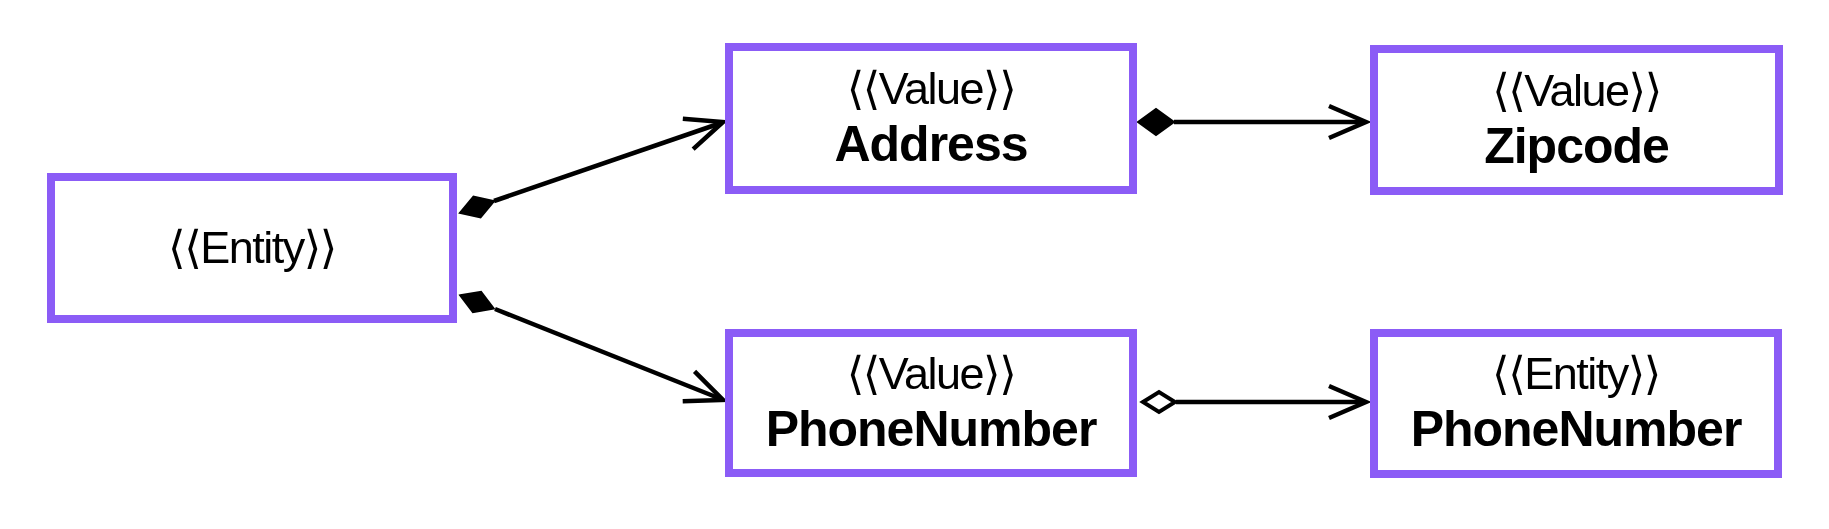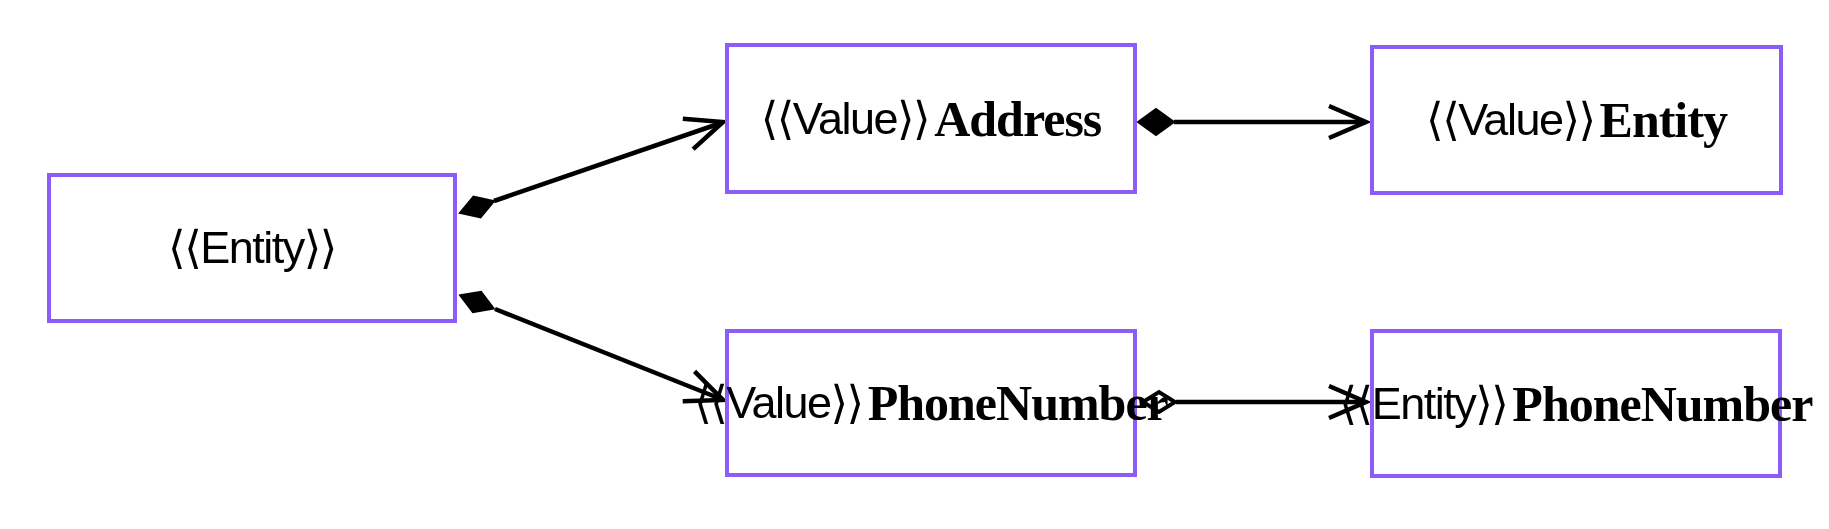--- a/index.html
+++ b/index.html
@@ -31,44 +31,43 @@
     stroke-width: 4;
   }
   .arrowhead {
     fill: none;
     stroke: #000000;
     stroke-width: 4.5;
   }
   .node {
     position: absolute;
     box-sizing: border-box;
-    border: 4px solid #8b5cf6;
+    border: 8px solid #8b5cf6;
     background: #ffffff;
     display: flex;
-    flex-direction: row;
+    flex-direction: column;
     align-items: center;
     justify-content: center;
     gap: 5px;
     color: #000000;
     text-align: center;
   }
   .stereotype {
     font-size: 45px;
     font-weight: 400;
     letter-spacing: -1.5px;
     line-height: 46px;
     white-space: nowrap;
   }
   .classname {
     font-size: 50px;
     font-weight: 700;
     letter-spacing: -1px;
     line-height: 54px;
     white-space: nowrap;
-    font-family: Liberation Serif, serif;
   }
 </style>
 </head>
 <body>
 
 <div class="canvas">
 
   <svg class="wires" viewBox="0 0 1829 529" aria-hidden="true">
 
     <g>
@@ -117,21 +116,21 @@
     <div class="stereotype">⟨⟨Entity⟩⟩</div>
   </div>
 
   <div class="node" style="left:725px; top:43px; width:412px; height:151px">
     <div class="stereotype">⟨⟨Value⟩⟩</div>
     <div class="classname">Address</div>
   </div>
 
   <div class="node" style="left:1370px; top:45px; width:413px; height:150px">
     <div class="stereotype">⟨⟨Value⟩⟩</div>
-    <div class="classname">Entity</div>
+    <div class="classname">Zipcode</div>
   </div>
 
   <div class="node" style="left:725px; top:329px; width:412px; height:148px">
     <div class="stereotype">⟨⟨Value⟩⟩</div>
     <div class="classname">PhoneNumber</div>
   </div>
 
   <div class="node" style="left:1370px; top:329px; width:412px; height:149px">
     <div class="stereotype">⟨⟨Entity⟩⟩</div>
     <div class="classname">PhoneNumber</div>

